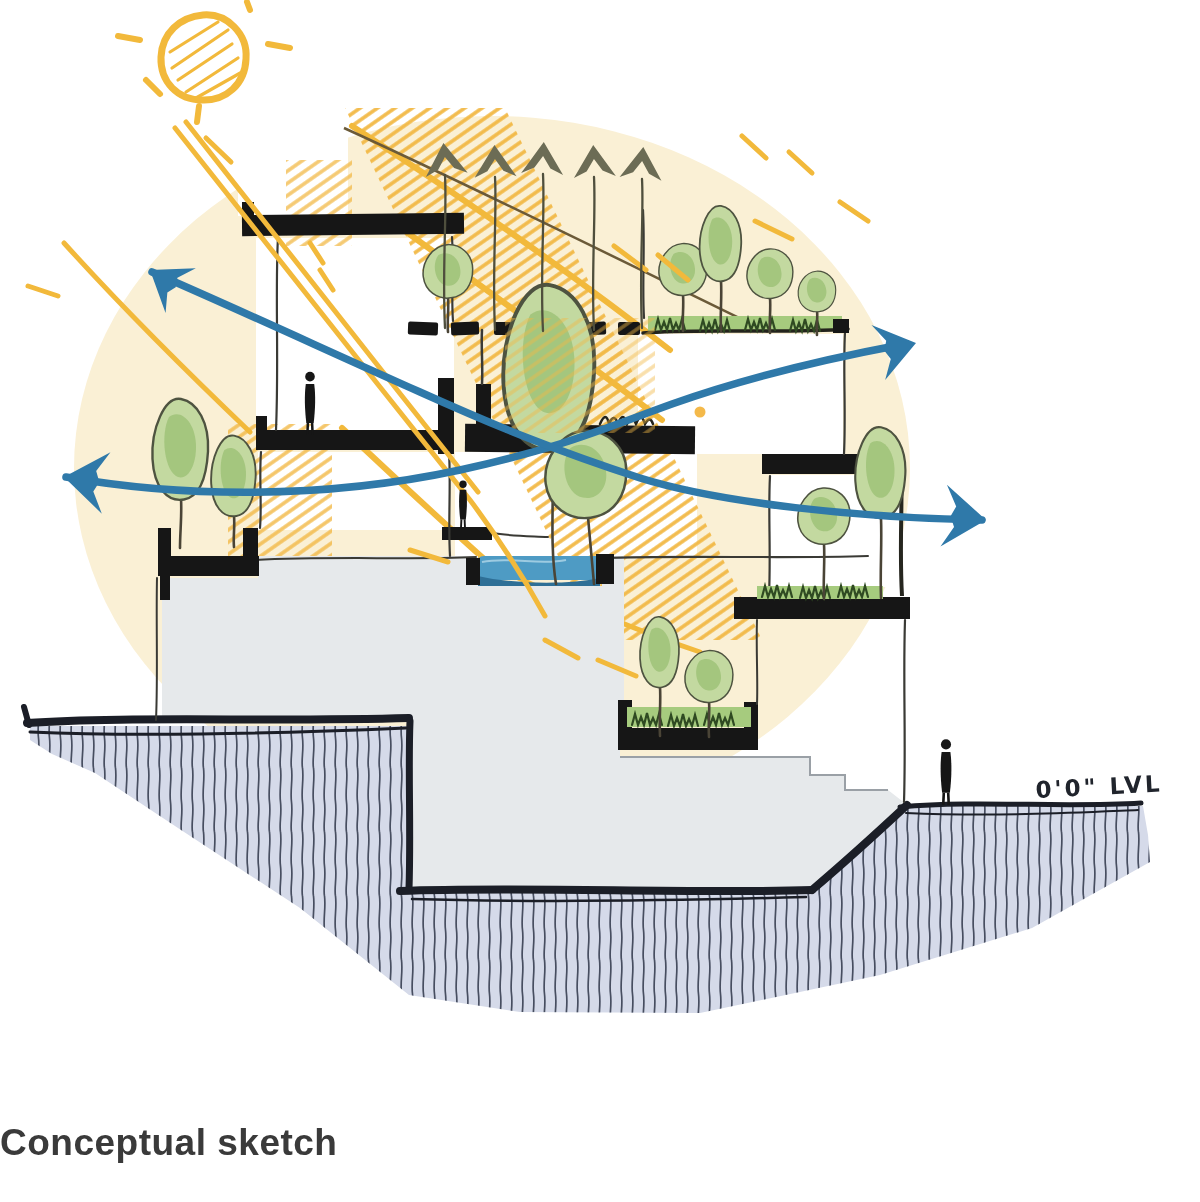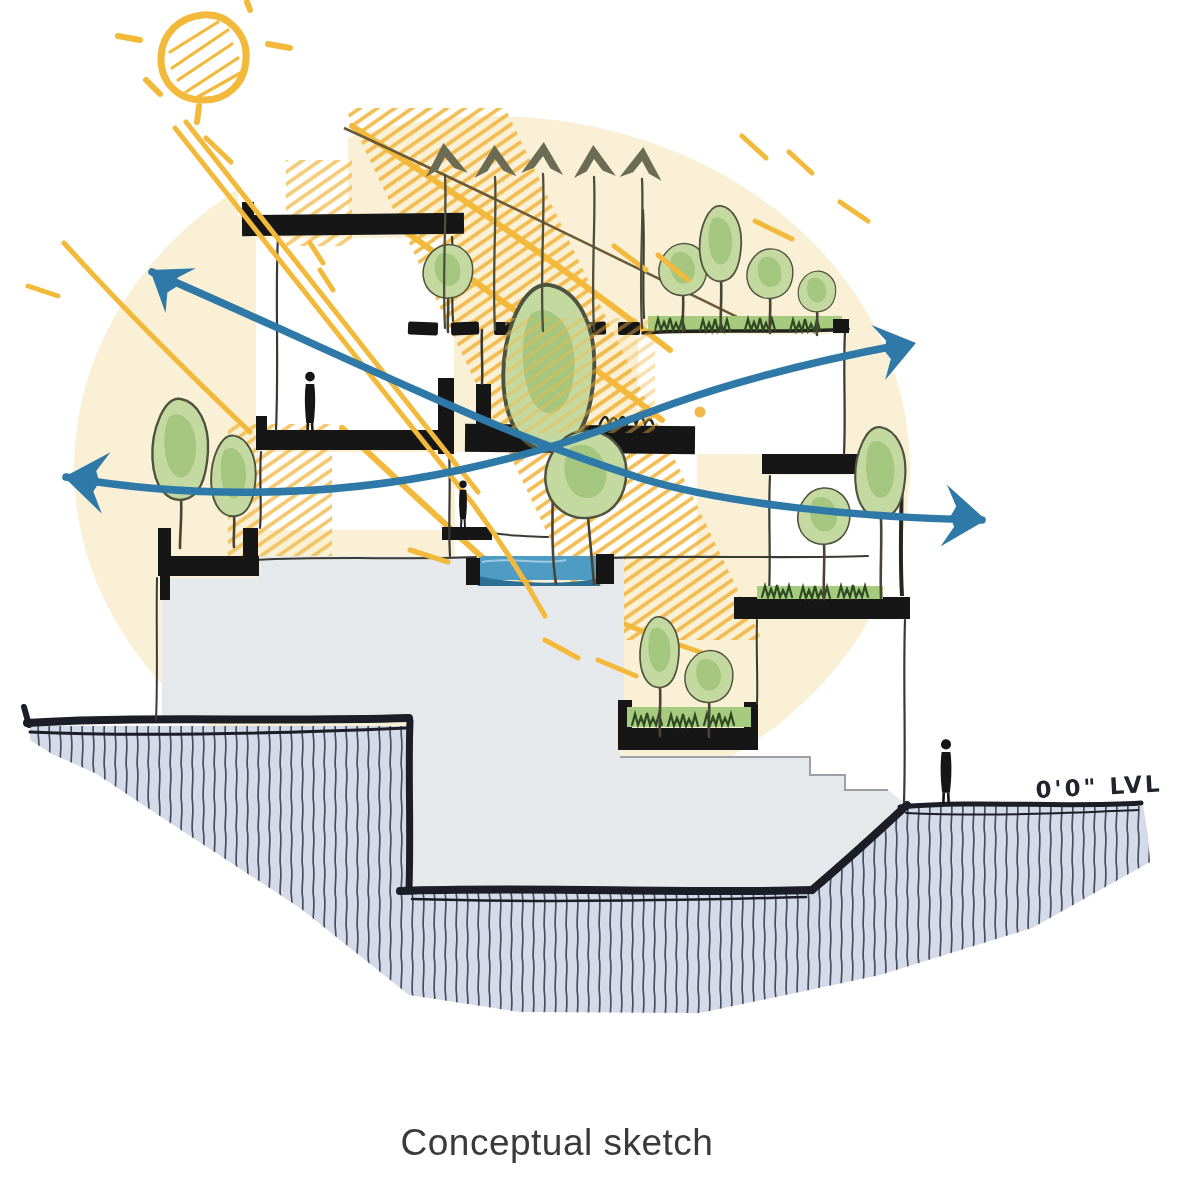--- a/index.html
+++ b/index.html
@@ -20,22 +20,22 @@
   .olive{fill:var(--arrow-olive,#6C6C55);}
   .stem{stroke:#4f4f3d;fill:none;stroke-linecap:round;}
   .canopy{fill:var(--tree-green,#C3D9A0);stroke:#4e5340;stroke-width:1.6;}
   .patch{fill:var(--tree-shade,#9CC176);opacity:.8;stroke:none;}
   .trunk{stroke:#4a4436;stroke-width:2.6;fill:none;stroke-linecap:round;}
   .grassband{fill:var(--grass-green,#A6CB7E);}
   .zig{stroke:#2f4a22;stroke-width:2.2;fill:none;stroke-linecap:round;}
   .scrib{stroke:#23231c;fill:none;stroke-linecap:round;}
   .lvl{font-family:"DejaVu Sans",sans-serif;font-weight:bold;font-size:23px;
        letter-spacing:3px;fill:#20242c;}
-  #caption{position:absolute;left:0;top:1122px;width:1114px;text-align:center;
-           font-size:37px;color:#3a3a3a;letter-spacing:.5px;}
+  #caption{position:absolute;left:0;top:1122px;width:1114px;text-align:left;
+           font-size:37px;color:#3a3a3a;letter-spacing:.5px;font-weight:bold;}
 </style>
 </head>
 <body>
 
 <div id="page">
 <svg width="1200" height="1202" viewBox="0 0 1200 1202">
   <defs>
     <pattern id="sunhatch" width="10" height="10" patternUnits="userSpaceOnUse" patternTransform="rotate(55)">
       <line x1="5" y1="0" x2="5" y2="10" stroke="#F2B844" stroke-width="3.6"></line>
     </pattern>

